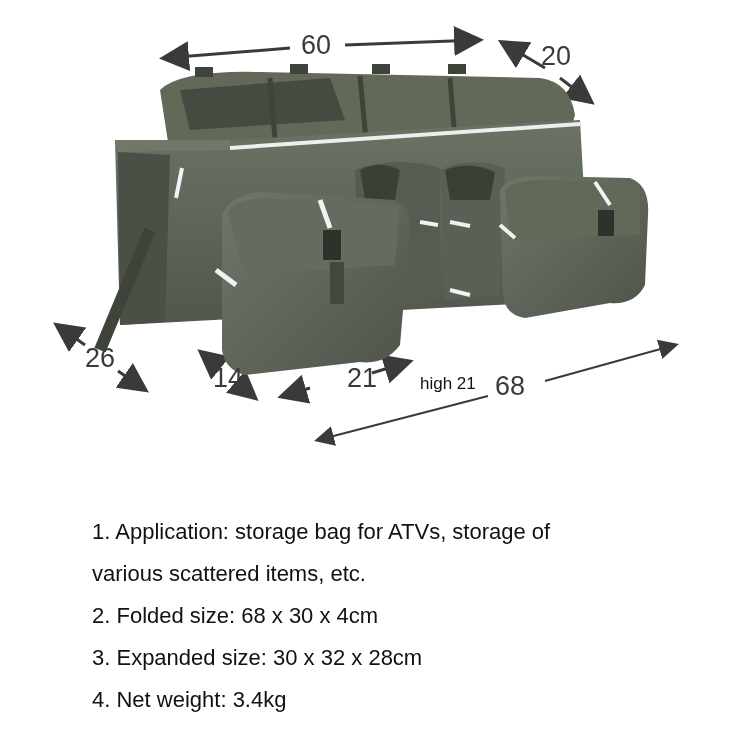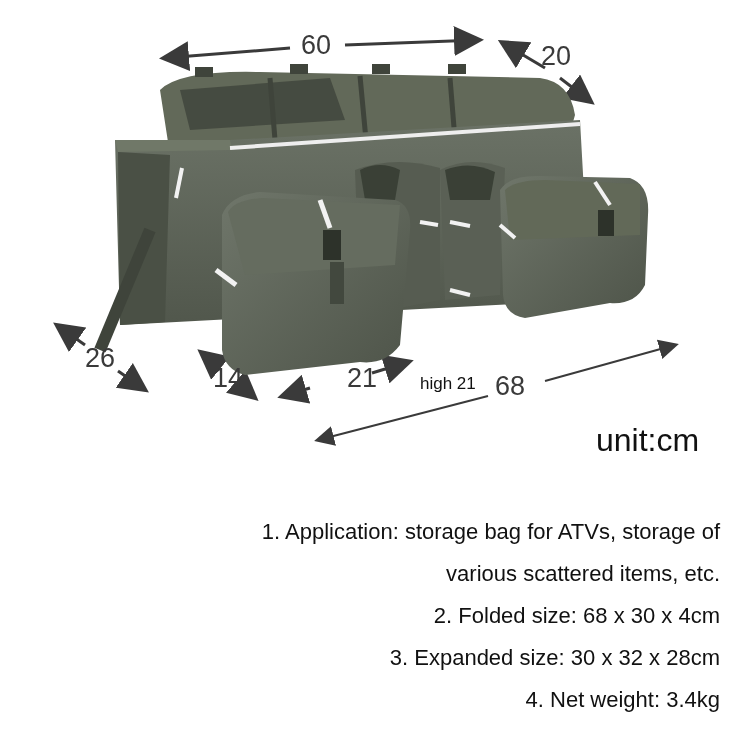--- a/index.html
+++ b/index.html
@@ -4,21 +4,21 @@
   <style>
     html, body { margin: 0; padding: 0; background: #ffffff; }
     body { width: 750px; height: 750px; position: relative; overflow: hidden;
            font-family: "Liberation Sans", sans-serif; color: #111; }
     .stage { position: absolute; left: 0; top: 0; width: 596px; height: 750px; }
     svg.product { position: absolute; left: 0; top: 0; width: 750px; height: 480px; }
     .dim-label { position: absolute; font-family: "Liberation Sans", sans-serif;
                  font-size: 27px; color: #3a3a3a; line-height: 1; }
     .note { position: absolute; font-size: 17px; color: #111; line-height: 1; }
     .unit { position: absolute; font-size: 32px; color: #111; line-height: 1; left: 596px; top: 424px; }
-    .specs { position: absolute; left: 100px; top: 511px; width: 620px; text-align: right; }
+    .specs { position: absolute; left: 92px; top: 511px; width: 620px; }
     .spec-line { font-size: 22px; line-height: 42px; color: #111; white-space: nowrap; }
   </style>
 </head>
 <body>
 
 <div class="stage">
 
   <svg class="product" viewBox="0 0 750 480">
     <defs>
       <marker id="ah" markerWidth="10" markerHeight="10" refX="8" refY="5" orient="auto-start-reverse">
@@ -97,21 +97,20 @@
 
   <div class="dim-label" style="left:301px; top:32px;">60</div>
   <div class="dim-label" style="left:541px; top:43px;">20</div>
   <div class="dim-label" style="left:85px; top:345px;text-align:right;">26</div>
   <div class="dim-label" style="left:213px; top:365px;">14</div>
   <div class="dim-label" style="left:347px; top:365px;">21</div>
   <div class="dim-label" style="left:495px; top:373px;">68</div>
 
   <div class="note" style="left:420px; top:352px;margin-top:23px;">high 21</div>
 
-  <div class="unit">unit:cm</div>
 
   <div class="specs">
     <div class="spec-line">1. Application: storage bag for ATVs, storage of</div>
     <div class="spec-line">various scattered items, etc.</div>
     <div class="spec-line">2. Folded size: 68 x 30 x 4cm</div>
     <div class="spec-line">3. Expanded size: 30 x 32 x 28cm</div>
     <div class="spec-line">4. Net weight: 3.4kg</div>
   </div>
 </div>
 

